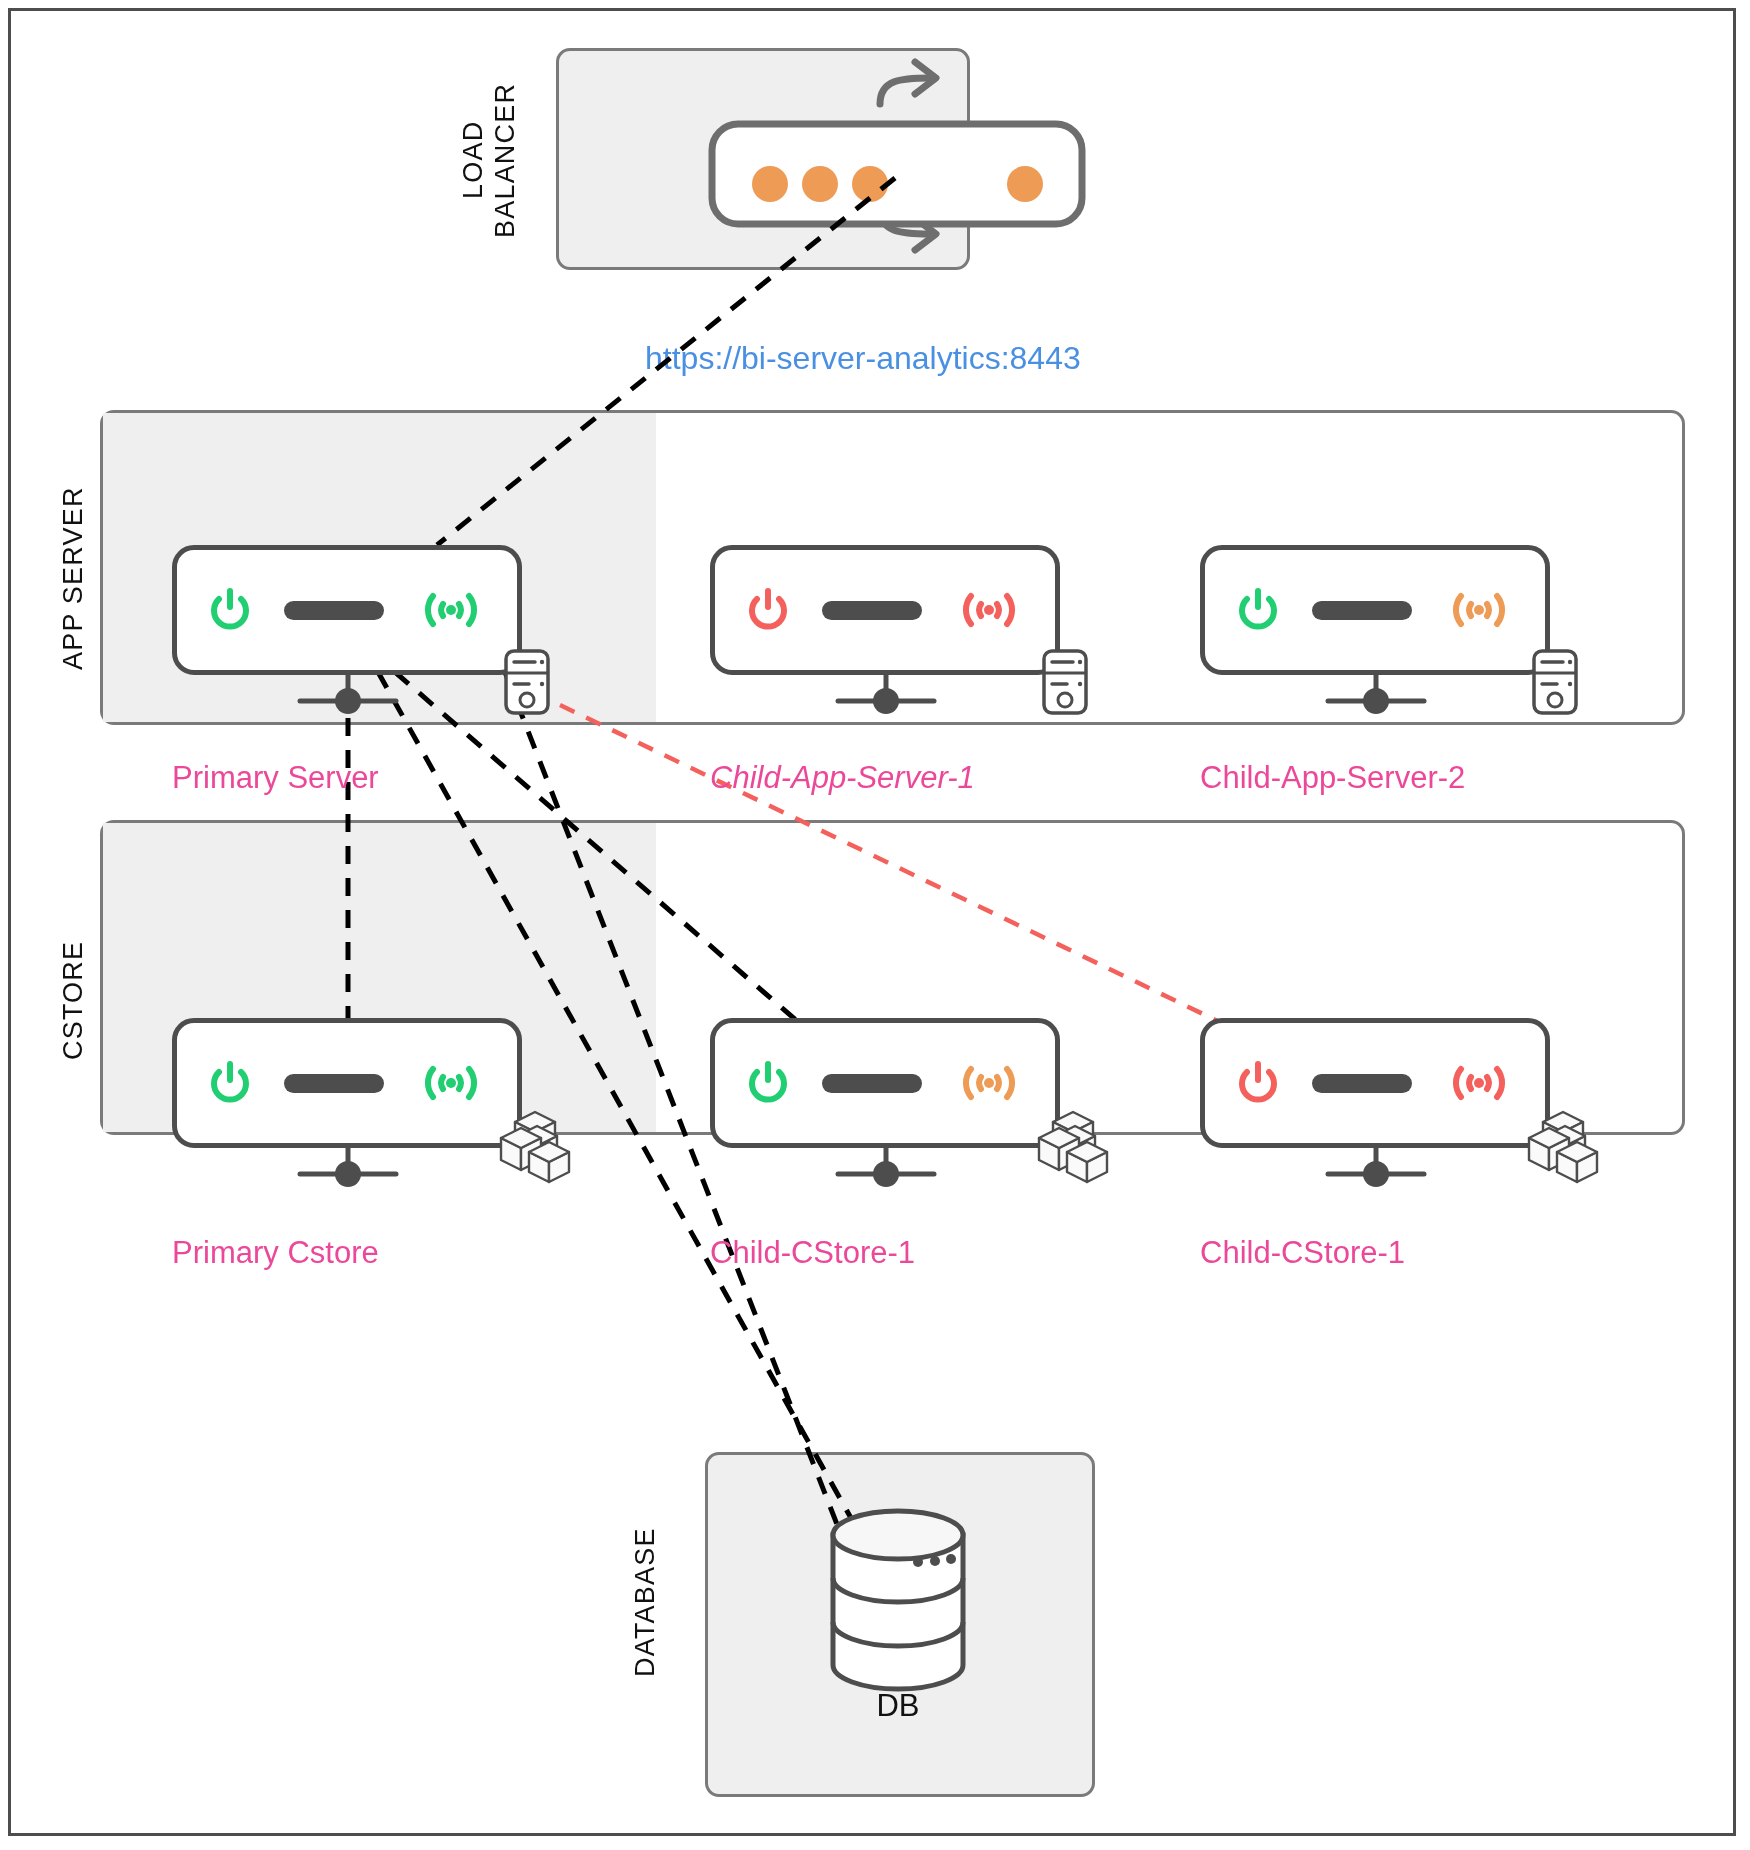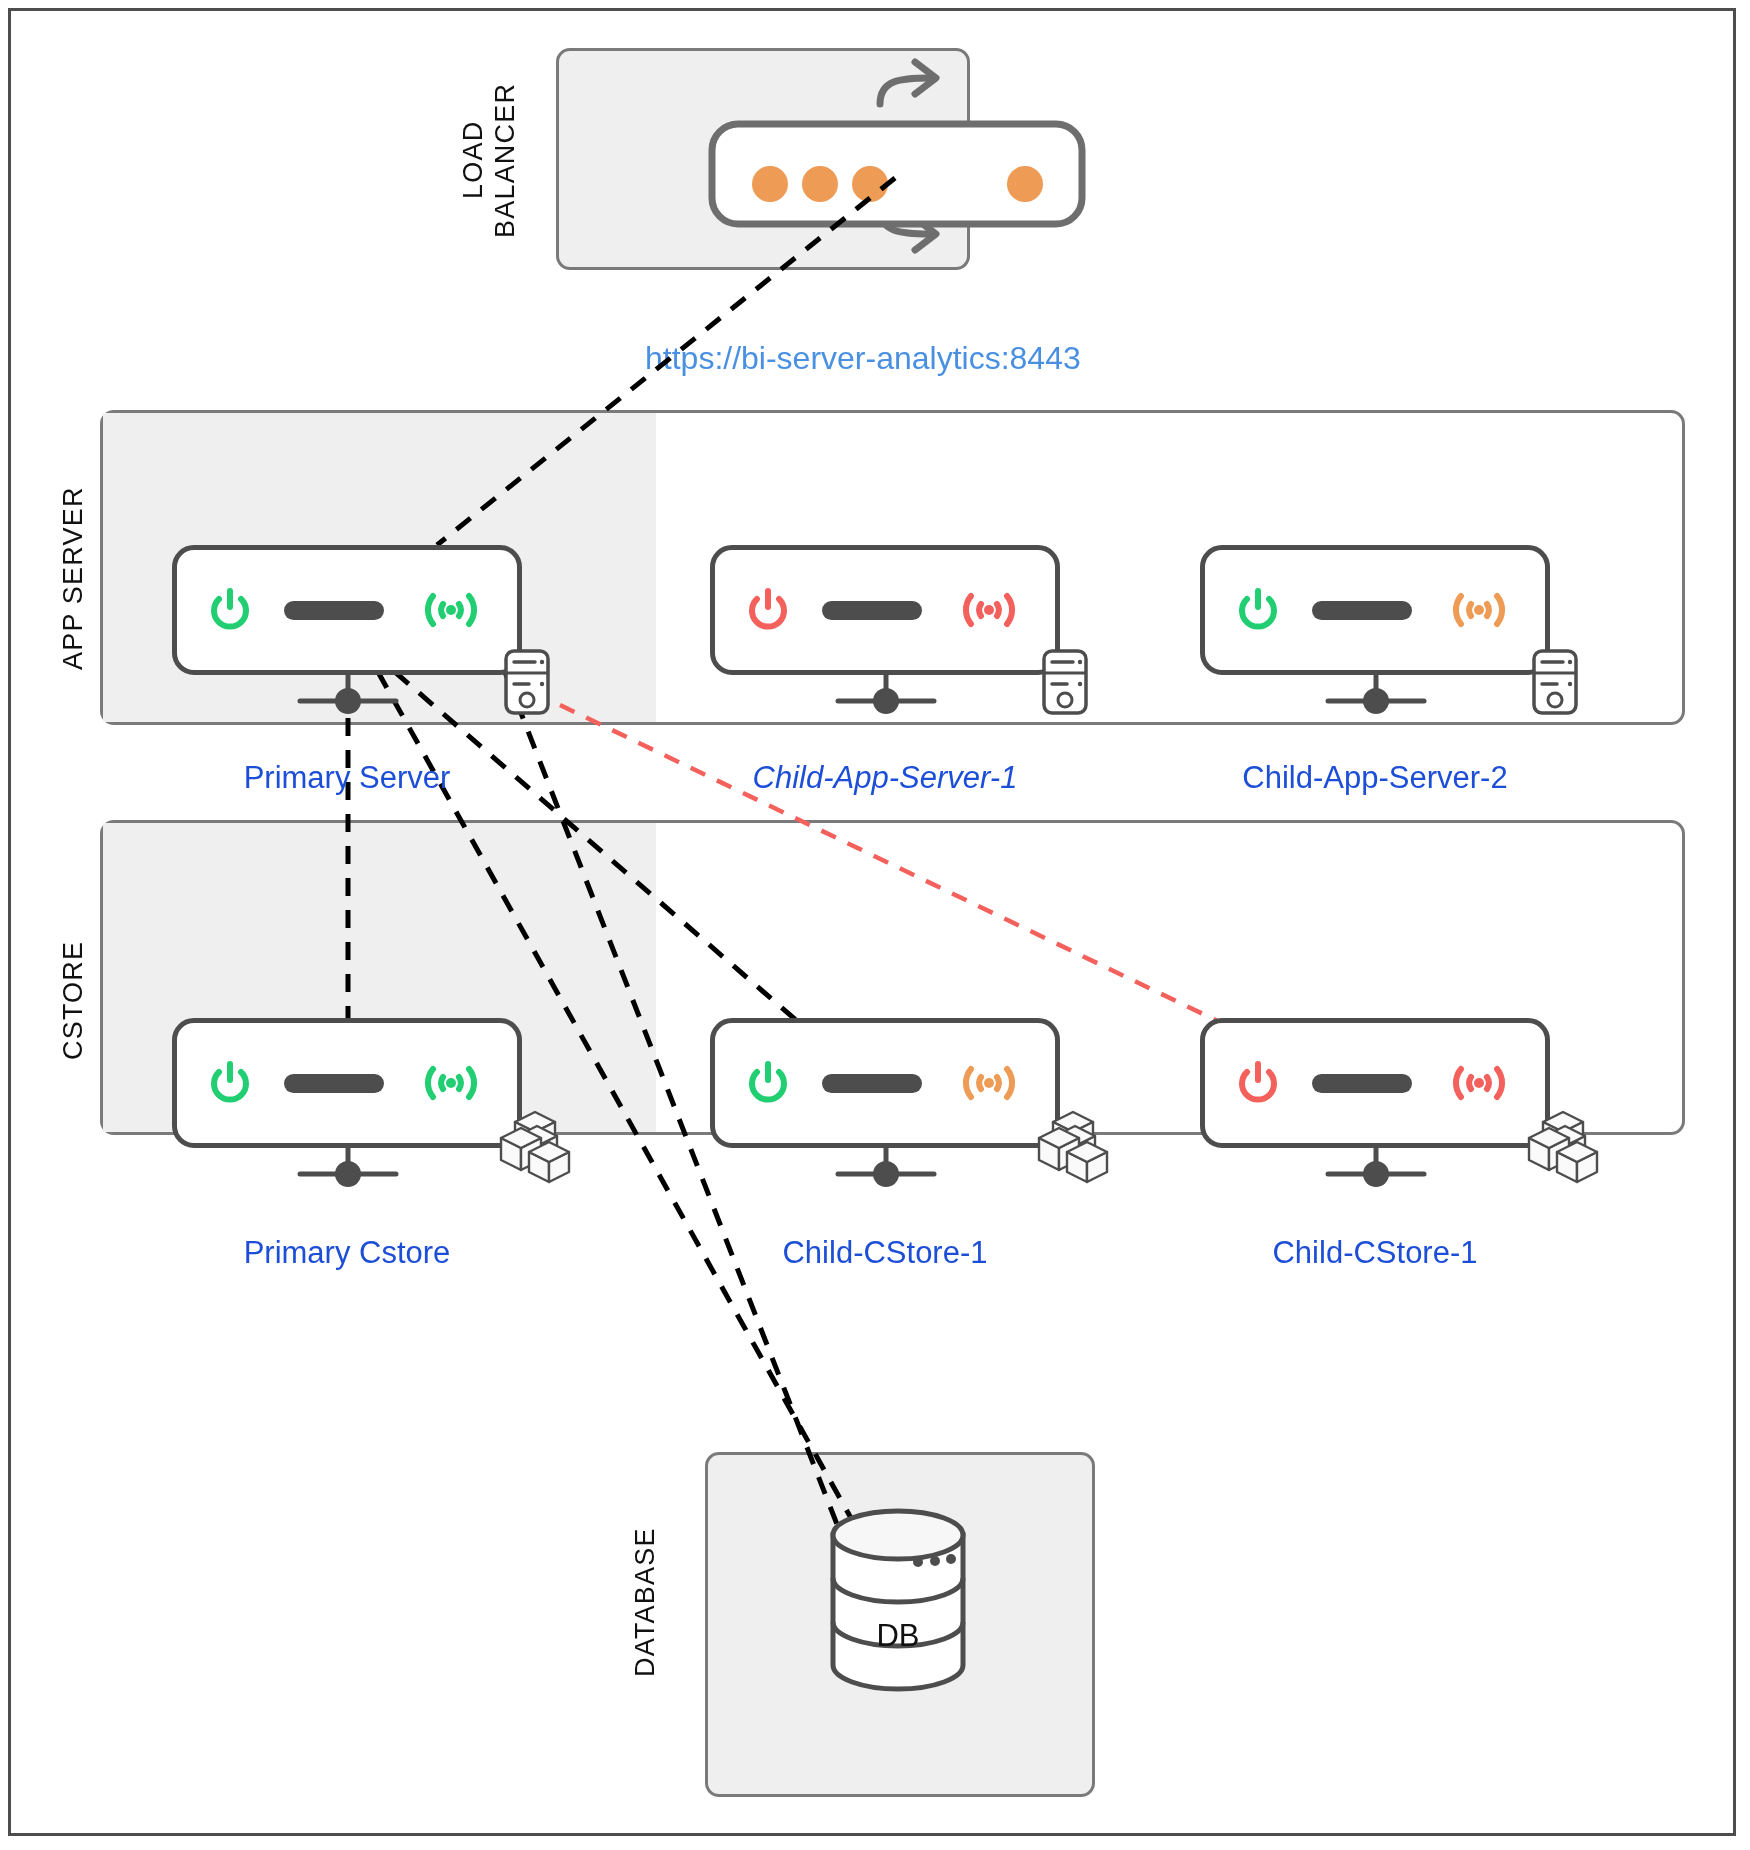--- a/index.html
+++ b/index.html
@@ -8,21 +8,21 @@
   #frame{position:absolute;left:8px;top:8px;width:1728px;height:1828px;border:3px solid #4d4d4d;box-sizing:border-box;}
   svg.layer{position:absolute;left:0;top:0;width:1750px;height:1850px;pointer-events:none;}
   .zone{position:absolute;box-sizing:border-box;background:#efefef;border:3px solid #7a7a7a;border-radius:14px;}
   .zoneplain{position:absolute;box-sizing:border-box;background:#ffffff;border:3px solid #7a7a7a;border-radius:14px;}
   .zoneband{position:absolute;background:#efefef;}
   .zonelabel{position:absolute;font-size:27px;letter-spacing:1.2px;color:#111;
      writing-mode:vertical-rl;transform:rotate(180deg);text-align:center;white-space:pre;line-height:1.18;}
   .node{position:absolute;width:350px;height:130px;box-sizing:border-box;
      background:#fff;border:5px solid #4d4d4d;border-radius:22px;display:flex;align-items:center;justify-content:space-between;padding:0 30px;}
   .pillbar{width:100px;height:19px;border-radius:11px;background:#4d4d4d;}
-  .nodelabel{position:absolute;font-size:31px;color:#1d4ed8;text-align:center;white-space:nowrap;}
+  .nodelabel{position:absolute;font-size:31px;color:#ec4899;white-space:nowrap;}
   .urllabel{position:absolute;font-size:32px;color:#4a90e2;white-space:nowrap;}
   .dblabel{position:absolute;font-size:31px;color:#111;text-align:center;white-space:nowrap;}
   .iconwrap{display:block;line-height:0;}
   .sideicon{position:absolute;}
 </style>
 </head>
 <body>
 
 <div id="canvas">
   <div id="frame"></div>
@@ -368,15 +368,15 @@
         <path d="M 10 73 A 65 24 0 0 0 140 73" fill="none"></path>
         <path d="M 10 117 A 65 24 0 0 0 140 117" fill="none"></path>
       </g>
       <g fill="#4d4d4d">
         <circle cx="95" cy="57" r="5"></circle>
         <circle cx="112" cy="56" r="5"></circle>
         <circle cx="128" cy="54" r="5"></circle>
       </g>
     </svg>
   </div>
-  <div class="dblabel" style="left:823px;top:1618px;width:150px;">DB</div>
+  <div class="dblabel" style="left:823px;top:1688px;width:150px;">DB</div>
 
 </div>
 
 </body></html>

